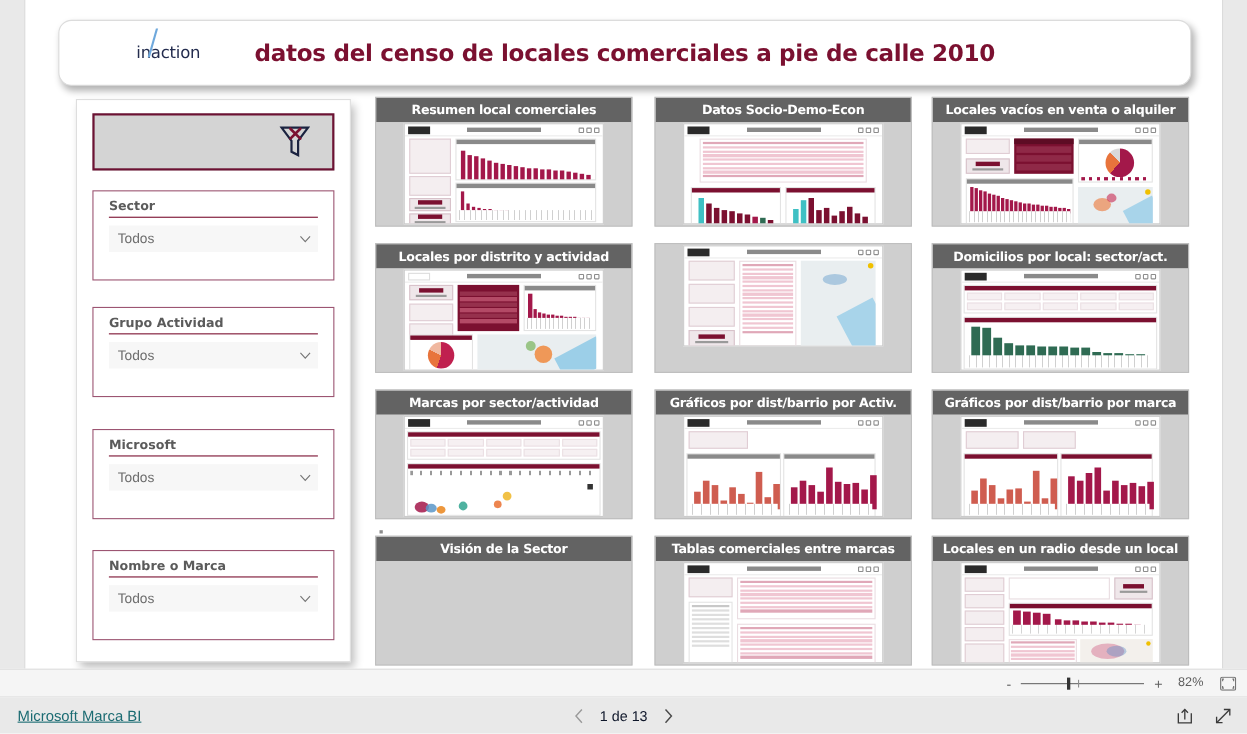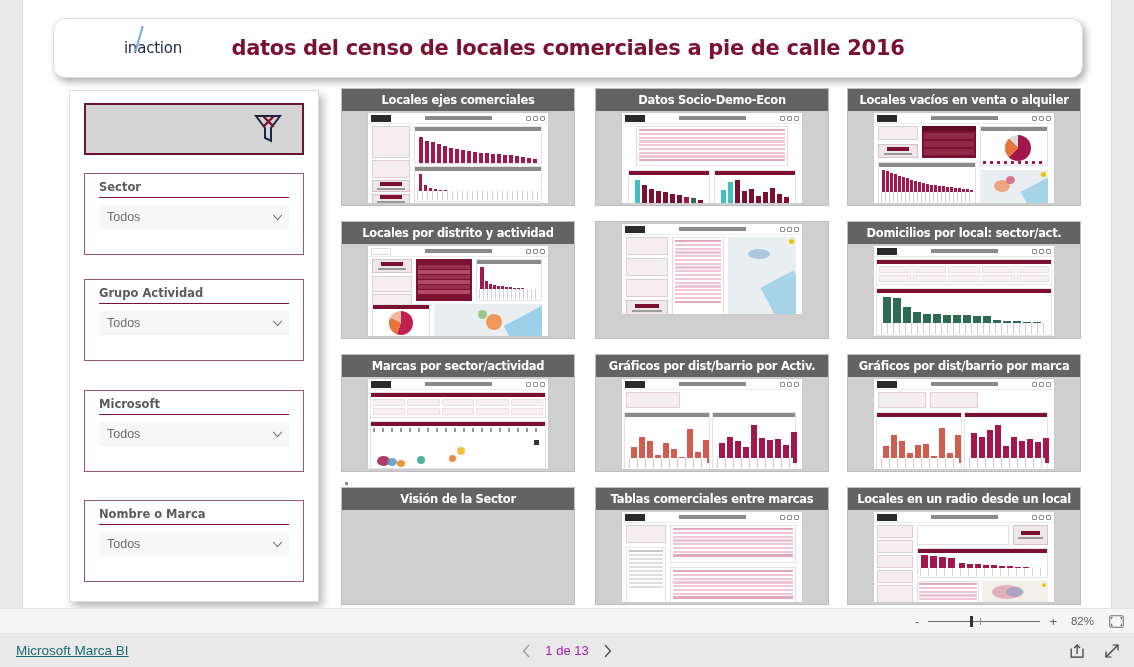--- a/index.html
+++ b/index.html
@@ -337,21 +337,21 @@
   .pager {
     position: absolute;
     left: 0; right: 0;
     display: flex;
     align-items: center;
     justify-content: center;
     gap: 14px;
   }
   .pg-arrow { cursor: pointer; }
   .pg-label {
-    font-size: 13px; color: #a21caf;
+    font-size: 13px; color: #0f172a;
     font-family: "Liberation Sans", sans-serif;
   }
   .footer-right {
     position: absolute;
     right: 14px;
     display: flex;
     align-items: center;
     gap: 18px;
   }
   .f-ic { cursor: pointer; }
@@ -362,21 +362,21 @@
 <div id="app">
 
   <div class="canvas">
     <div class="canvas-inner">
 
       <div class="banner">
         <div class="logo-box">
           <span class="logo-text">inaction</span>
           <span class="logo-bolt"></span>
         </div>
-        <div class="banner-title">datos del censo de locales comerciales a pie de calle 2016</div>
+        <div class="banner-title">datos del censo de locales comerciales a pie de calle 2010</div>
       </div>
 
       <div class="filter-panel">
 
         <div class="filter-clear">
           <svg class="funnel-icon" viewBox="0 0 28 32">
             <path d="M2 3 H26 L17 15 V28 L11 25 V15 Z" fill="none" stroke="#1b2340" stroke-width="2"></path>
             <path d="M10 4 L19 13 M19 4 L10 13" stroke="#7b1030" stroke-width="2.4" stroke-linecap="round"></path>
           </svg>
         </div>
@@ -420,21 +420,21 @@
               </svg>
           </div>
         </div>
       </div>
 
       <div class="grid">
         <span class="dot-marker"></span>
 
         <div class="card" style="left:0px; top:0px;">
           <div class="card-head">
-              <span>Locales ejes comerciales</span>
+              <span>Resumen local comerciales</span>
             </div>
           <div class="card-body">
             <div class="thumb">
               <div class="t-top">
                 <span class="t-logo"></span>
                 <span class="t-title"></span>
                 <span class="t-icons">
                     <i class="t-ic"></i>
                     <i class="t-ic"></i>
                     <i class="t-ic"></i>

